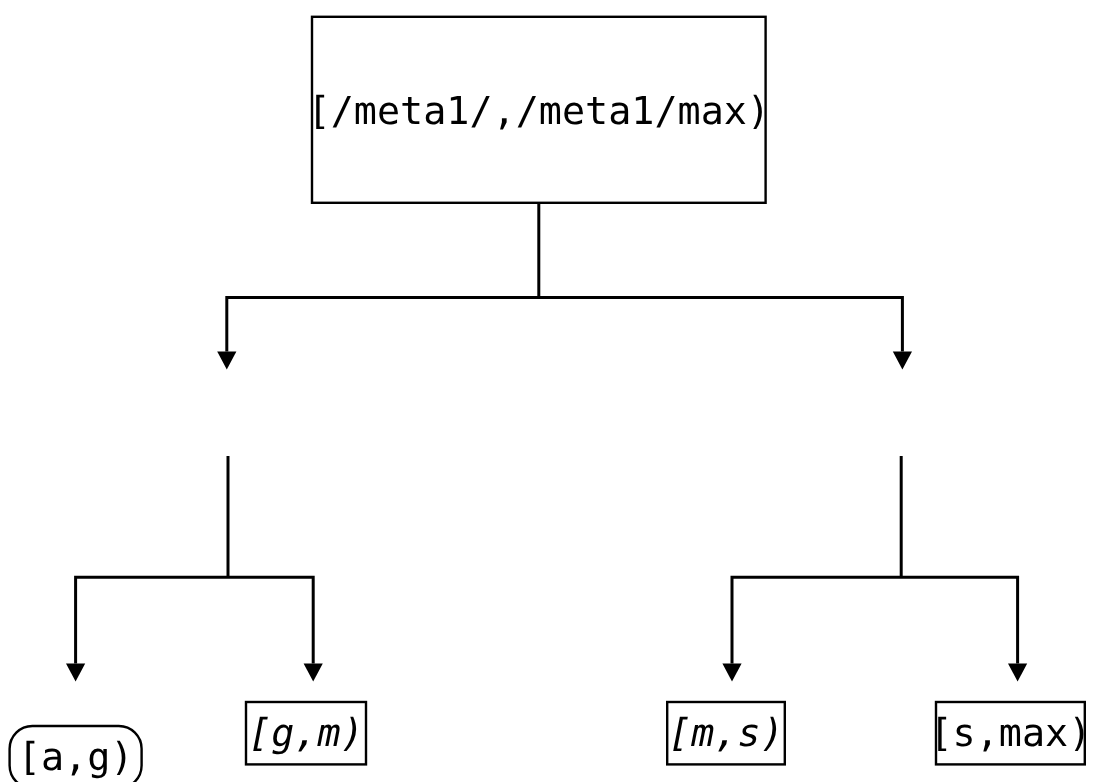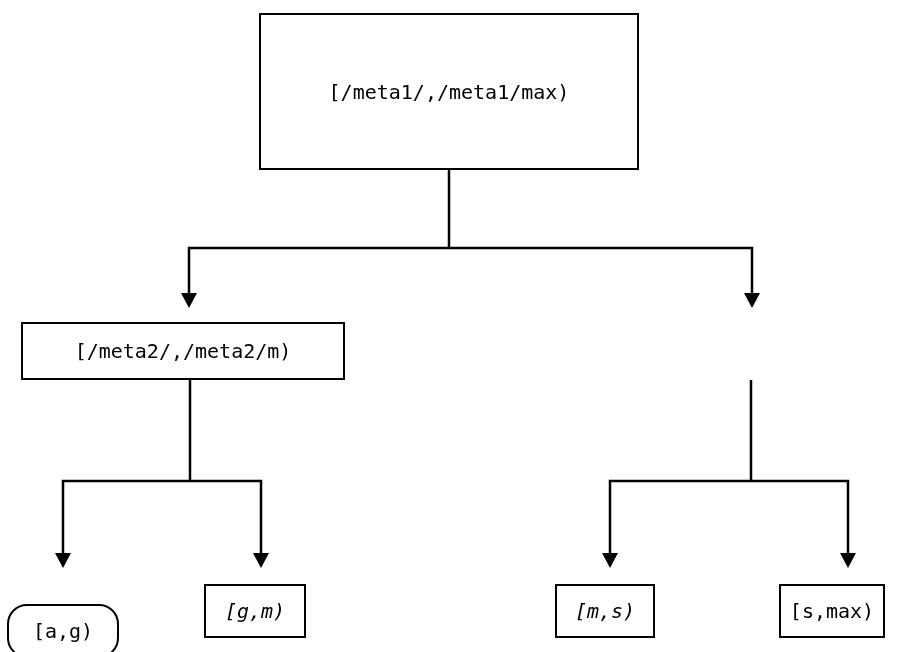--- a/index.html
+++ b/index.html
@@ -24,32 +24,32 @@
     pointer-events: none;
   }
   .node {
     position: absolute;
     box-sizing: border-box;
     border: 2px solid #000000;
     background: #ffffff;
     display: flex;
     align-items: center;
     justify-content: center;
-    font-size: 20px;
+    font-size: 32px;
     line-height: 1;
     color: #000000;
     white-space: nowrap;
   }
   .node-root   { left: 259px; top: 13px;  width: 380px; height: 157px; }
   .node-mid-l  { left: 21px;  top: 322px; width: 324px; height: 58px; }
   .node-mid-r  { left: 583px; top: 322px; width: 320px; height: 58px; }
   .node-leaf-1 { left: 7px;   top: 604px; width: 112px; height: 54px; border-radius: 20px; }
   .node-leaf-2 { left: 204px; top: 584px; width: 102px; height: 54px; font-style: italic; }
   .node-leaf-3 { left: 555px; top: 584px; width: 100px; height: 54px; font-style: italic; }
-  .node-leaf-4 { left: 779px; top: 584px; width: 106px; height: 54px; align-items: center; }
+  .node-leaf-4 { left: 779px; top: 584px; width: 126px; height: 54px; align-items: center; }
   .edge {
     fill: none;
     stroke: #000000;
     stroke-width: 2.5;
   }
   .arrowhead {
     fill: #000000;
     stroke: none;
   }
 </style>
@@ -73,23 +73,20 @@
     <path class="edge" d="M751,380 L751,481"></path>
     <path class="edge" d="M610,553 L610,481 L848,481 L848,553"></path>
     <polygon class="arrowhead" points="602,553 618,553 610,568"></polygon>
     <polygon class="arrowhead" points="840,553 856,553 848,568"></polygon>
   </svg>
 
   <div class="node node-root">
     <span>[/meta1/,/meta1/max)</span>
   </div>
 
-  <div class="node node-mid-l">
-    <span>[/meta2/,/meta2/m)</span>
-  </div>
 
 
   <div class="node node-leaf-1">
     <span>[a,g)</span>
   </div>
 
   <div class="node node-leaf-2">
     <span>[g,m)</span>
   </div>
 

